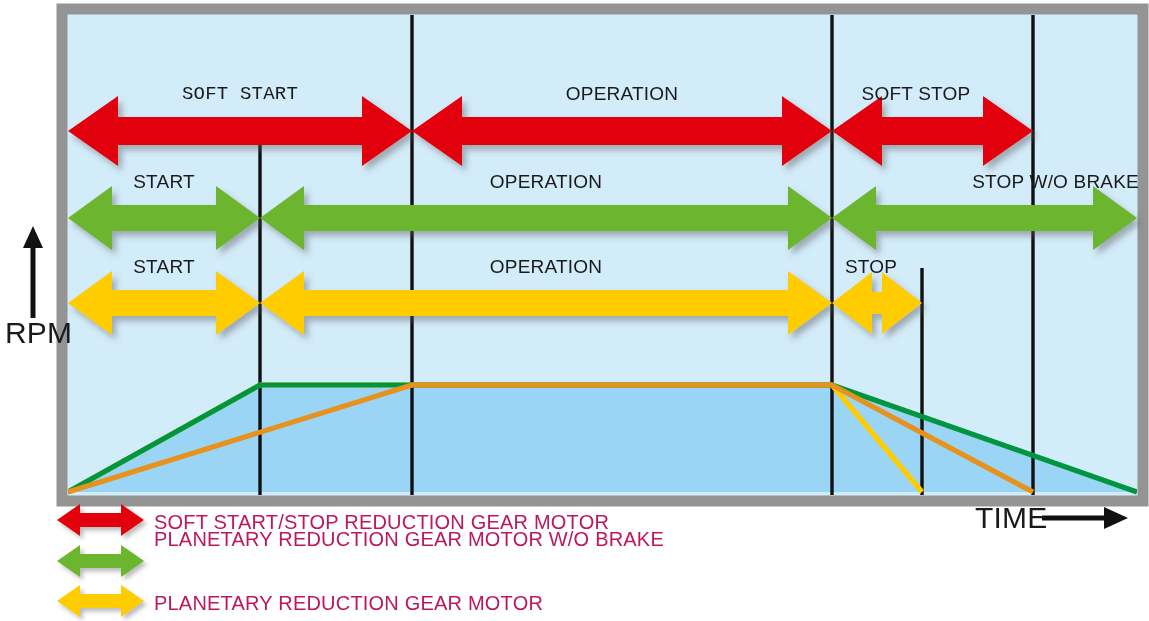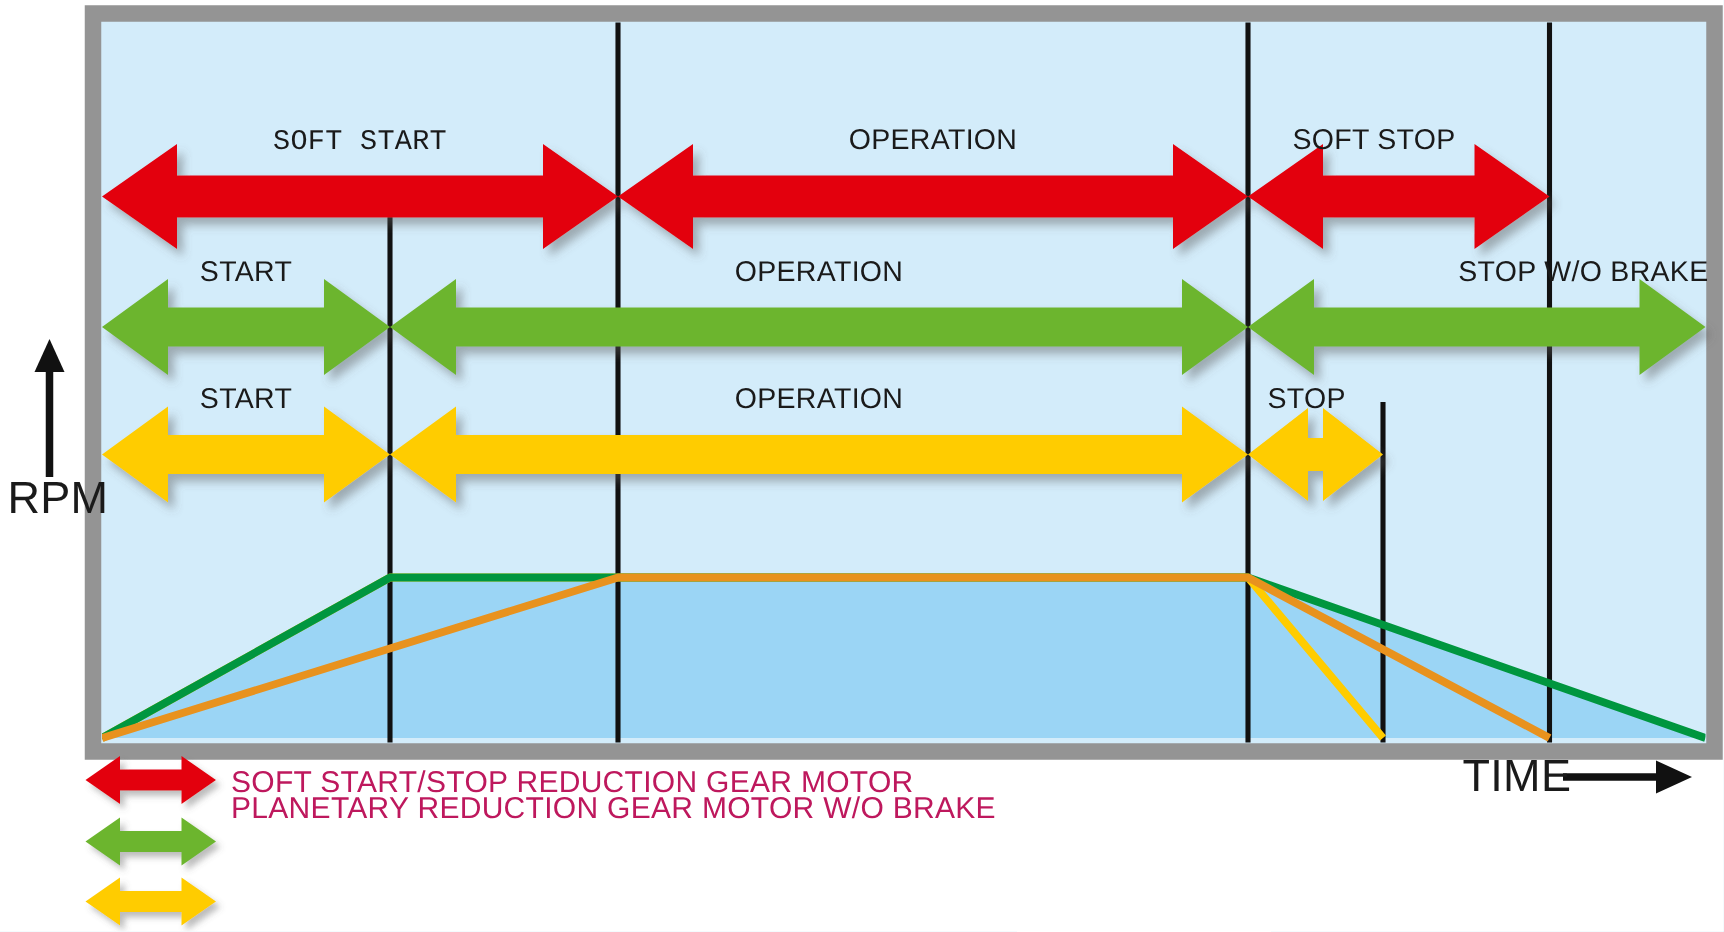--- a/index.html
+++ b/index.html
@@ -137,14 +137,15 @@
 
   <div class="lbl band-label" style="left:68px; top:256px; width:192px;">START</div>
   <div class="lbl band-label" style="left:260px; top:256px; width:572px;">OPERATION</div>
   <div class="lbl band-label" style="left:845px; top:256px; text-align:right;">STOP</div>
 
   <div class="lbl axis-label" style="left:5px; top:316px;">RPM</div>
   <div class="lbl axis-label" style="left:975px; top:501px;">TIME</div>
 
   <div class="lbl legend-label" style="left:154px; top:511px;">SOFT START/STOP REDUCTION GEAR MOTOR</div>
   <div class="lbl legend-label" style="left:154px; top:528px;">PLANETARY REDUCTION GEAR MOTOR W/O BRAKE</div>
+  <div class="lbl legend-label" style="left:154px; top:592px;">PLANETARY REDUCTION GEAR MOTOR</div>
 
 </div>
 
 </body></html>

